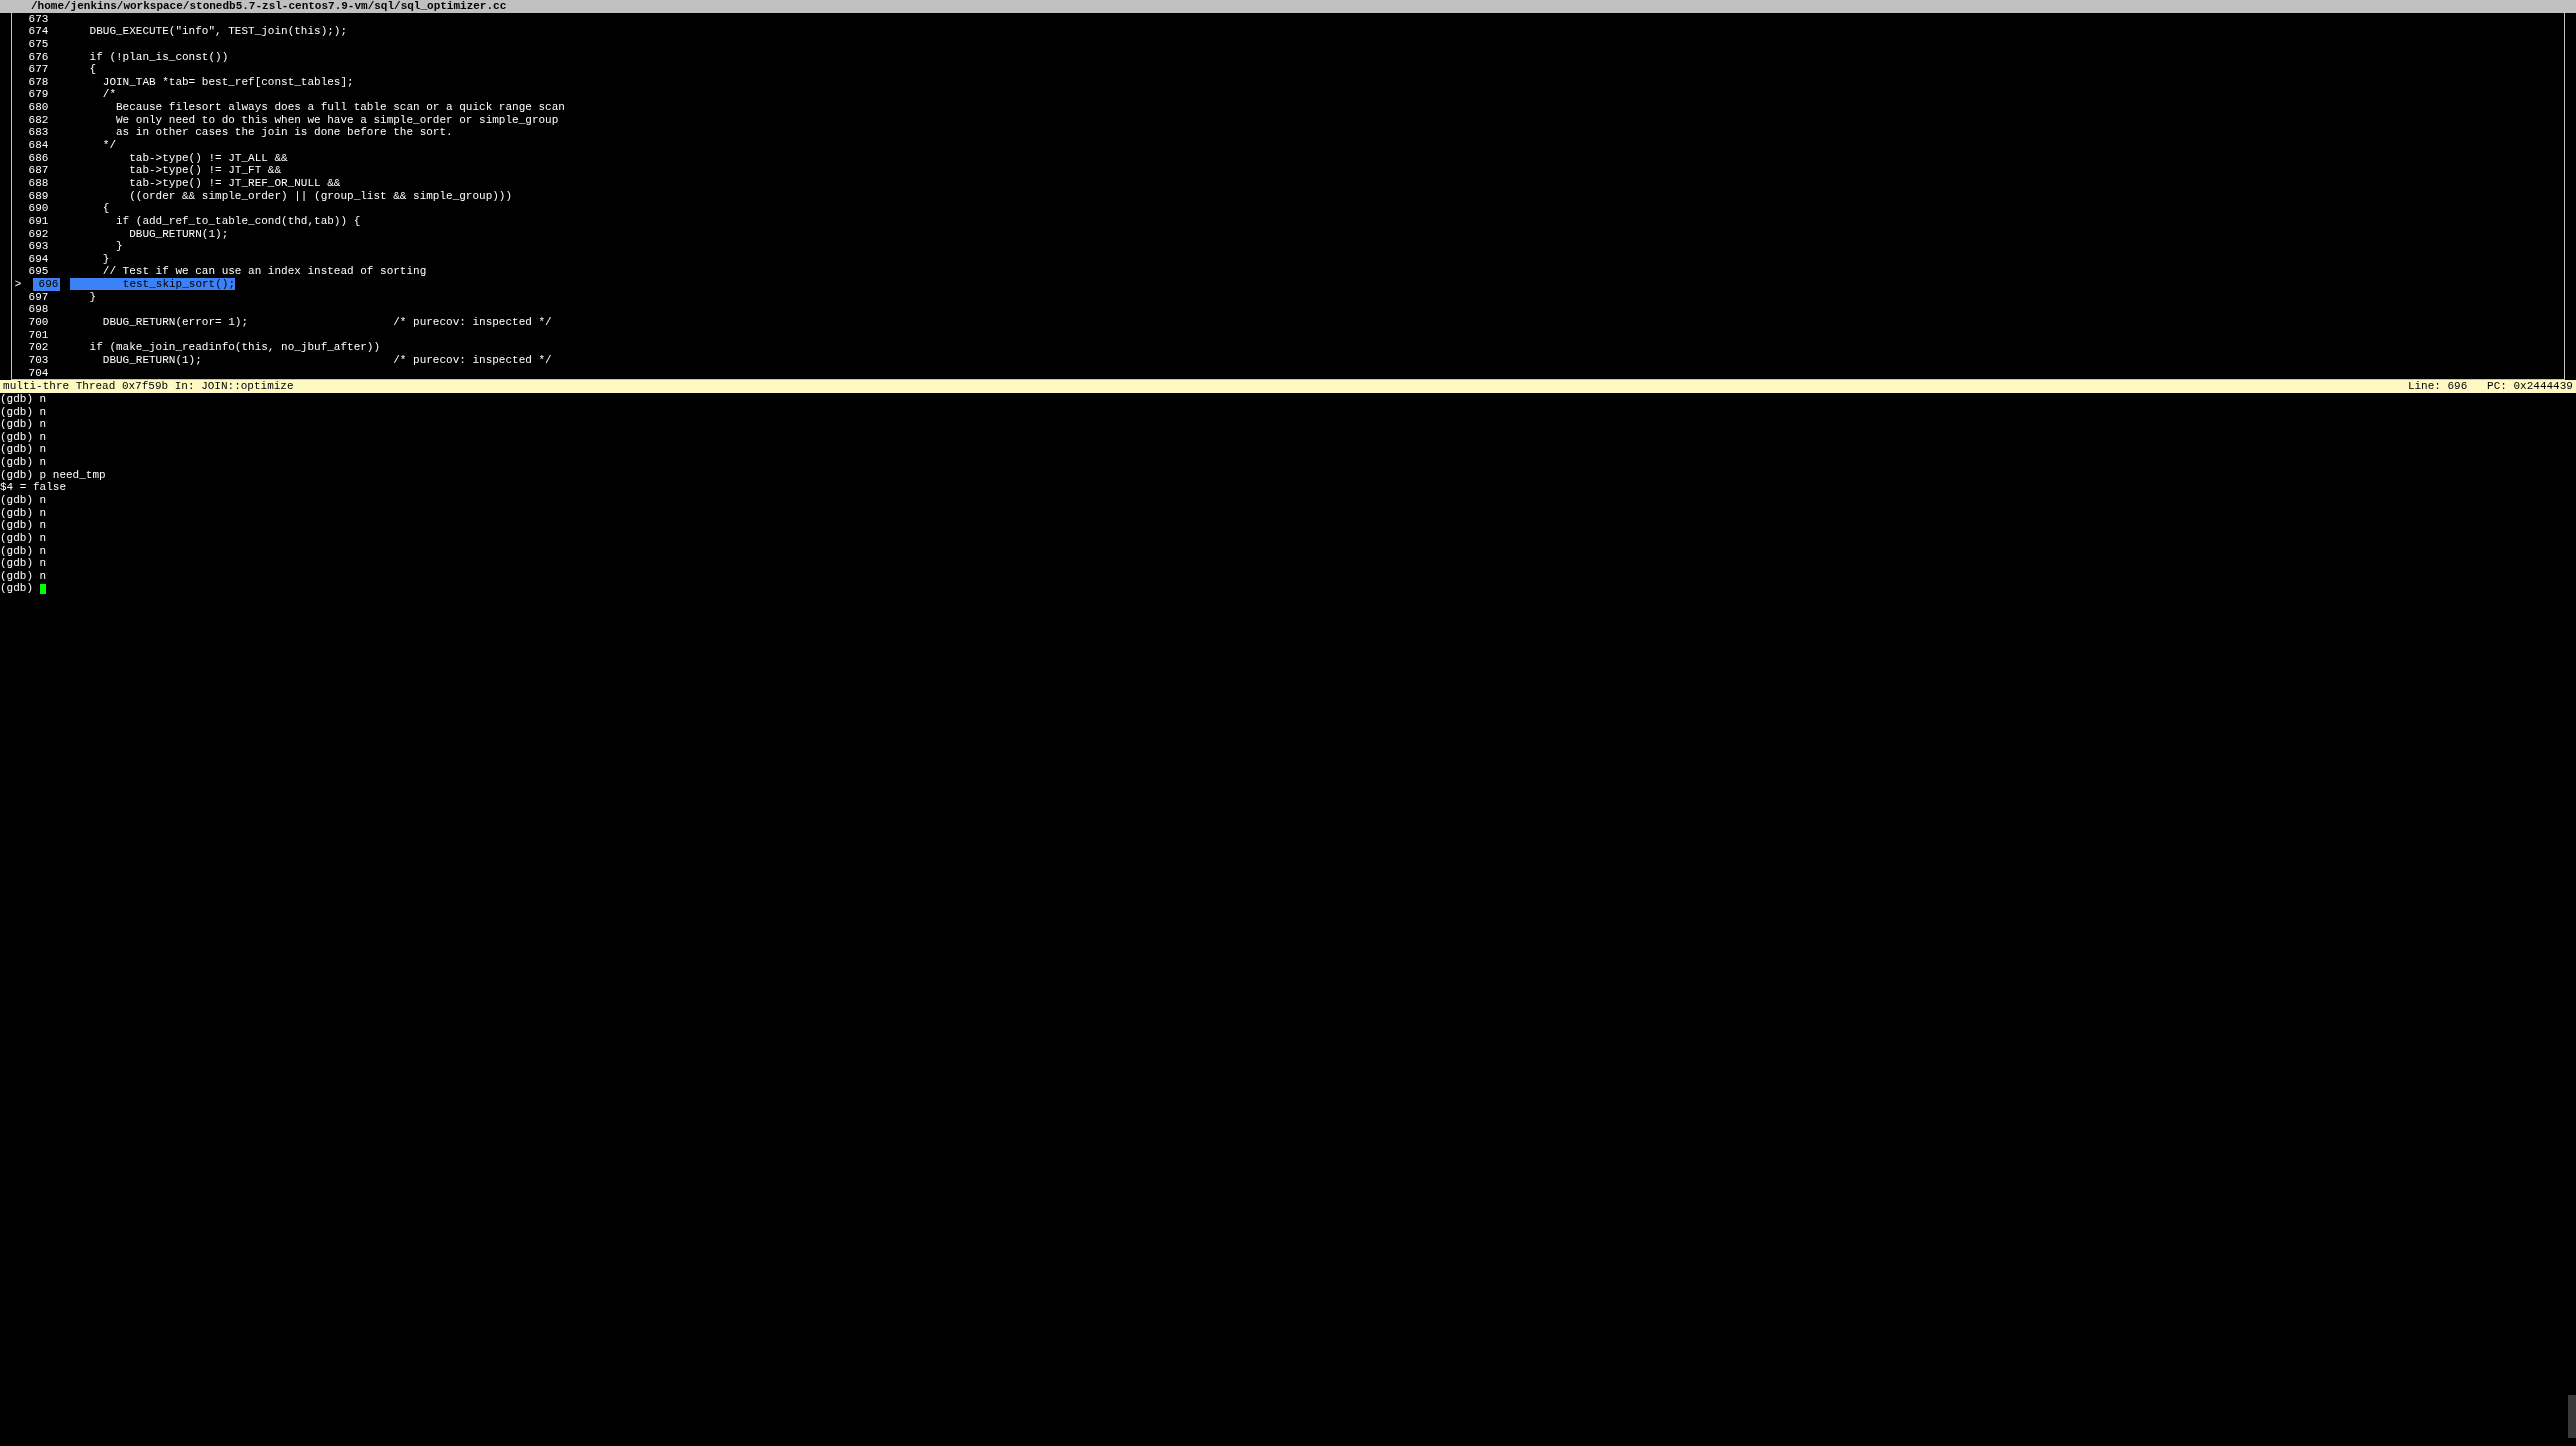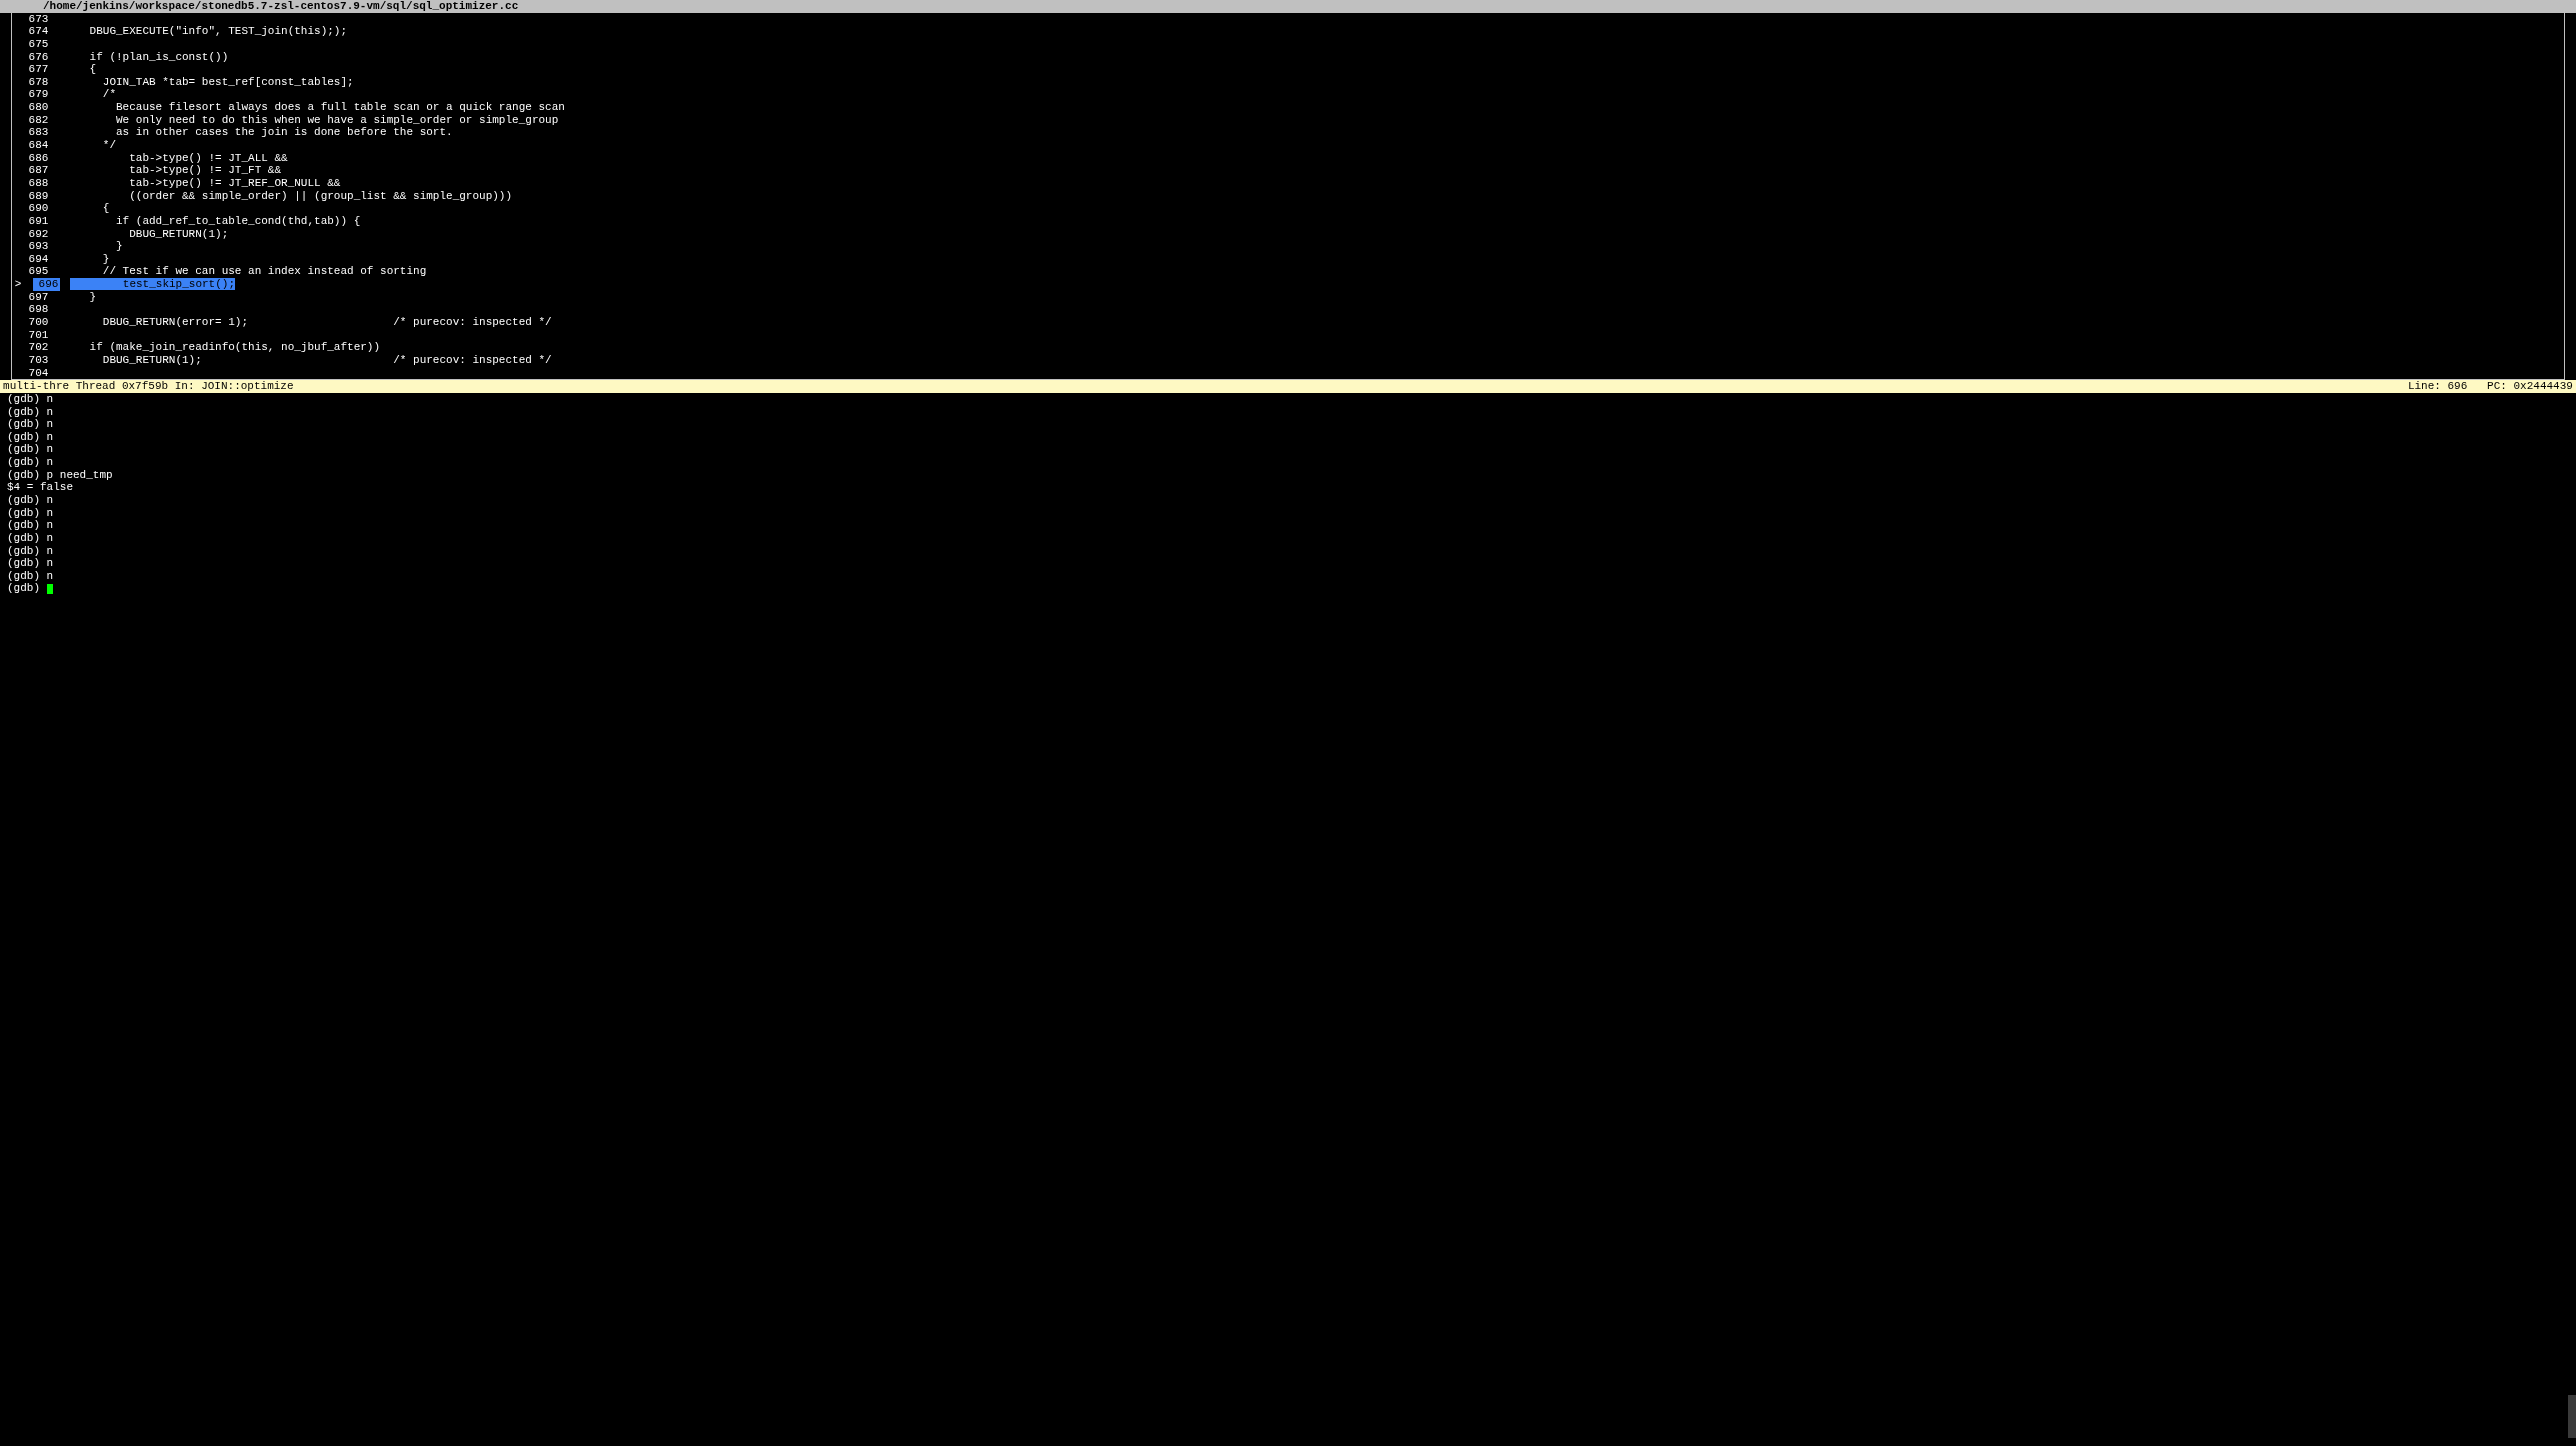--- a/index.html
+++ b/index.html
@@ -10,21 +10,21 @@
     font-family: "Courier New", monospace;
     font-size: 11px;
     line-height: 1.15;
     color: #fff;
     overflow: hidden;
   }
   .root { display: flex; flex-direction: column; width: 100%; height: 100%; }
   .titlebar {
     background: #c0c0c0;
     color: #000;
-    padding: 0 18px;
+    padding: 0 6px;
     white-space: pre;
     font-weight: bold;
   }
   .titlebar .spacer { display:inline-block; width: 25px; }
   .source-panel {
     flex: 0 0 auto;
     display: flex;
     flex-direction: column;
   }
   .src-border-top, .src-border-bottom {
@@ -61,21 +61,21 @@
   .status {
     background: #fef9c3;
     color: #000;
     display: flex;
     justify-content: space-between;
     padding: 0 3.1px;
     white-space: pre;
   }
   .console {
     flex: 1 1 auto;
-    padding: 0 7px;
+    padding: 0 0;
     white-space: pre;
   }
   .console-line { color: #fff; }
   .cursor {
     display: inline-block;
     width: 6.3px;
     height: 10.2px;
     background: #00ff00;
     vertical-align: text-bottom;
   }

